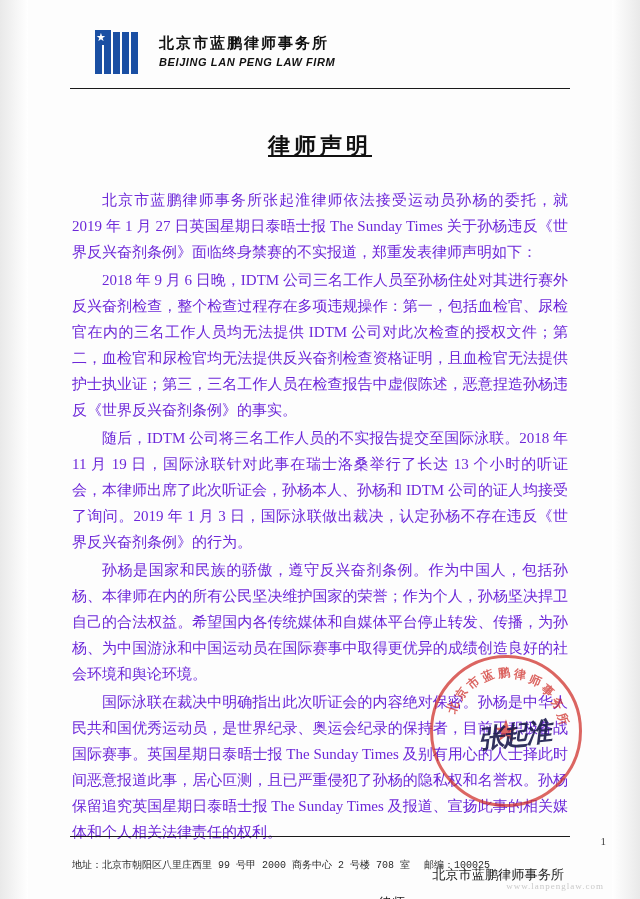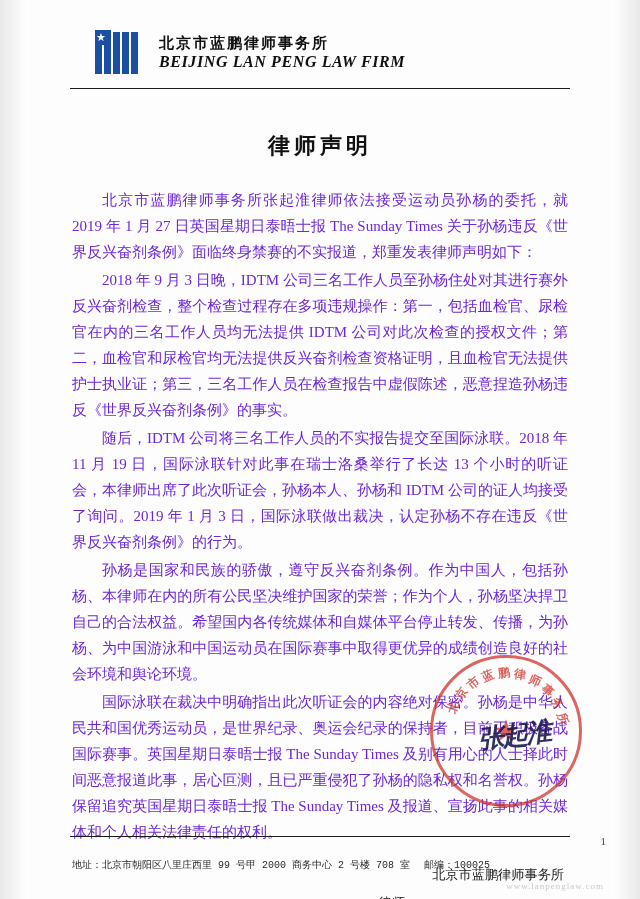--- a/index.html
+++ b/index.html
@@ -62,42 +62,43 @@
   .firm-names { display: flex; flex-direction: column; justify-content: center; }
   .firm-cn {
     font-family: "Liberation Serif", "DejaVu Serif", serif;
     font-size: 15px;
     font-weight: bold;
     letter-spacing: 2px;
     color: #111;
     line-height: 20px;
   }
   .firm-en {
-    font-family: Liberation Serif, serif;
-    font-size: 16px;
+    font-family: Liberation Sans, sans-serif;
+    font-size: 11px;
     font-weight: bold;
     font-style: italic;
     letter-spacing: 0.6px;
     color: #111;
     line-height: 18px;
     margin-top: 0;
   }
   .rule-top {
     margin: 14px 70px 0 70px;
     border-top: 1.6px solid #1a1a1a;
   }
 
   
   .doc-title {
     text-align: center;
     font-size: 22px;
     font-weight: bold;
     letter-spacing: 4px;
     margin: 42px 0 26px 0;
     color: #111;
+    text-decoration: underline;
   }
 
   
   .body-text {
     padding: 0 72px;
     font-size: 15px;
     line-height: 26px;
     text-align: justify;
     text-justify: inter-ideograph;
     color: #6d28d9;
@@ -234,21 +235,21 @@
       <div class="firm-cn">北京市蓝鹏律师事务所</div>
       <div class="firm-en">BEIJING LAN PENG LAW FIRM</div>
     </div>
   </div>
   <div class="rule-top"></div>
 
   <div class="doc-title">律师声明</div>
 
   <div class="body-text">
     <p>北京市蓝鹏律师事务所张起淮律师依法接受运动员孙杨的委托，就 2019 年 1 月 27 日英国星期日泰晤士报 The Sunday Times 关于孙杨违反《世界反兴奋剂条例》面临终身禁赛的不实报道，郑重发表律师声明如下：</p>
-    <p>2018 年 9 月 3 日晚，IDTM 公司三名工作人员至孙杨住处对其进行赛外反兴奋剂检查，整个检查过程存在多项违规操作：第一，包括血检官、尿检官在内的三名工作人员均无法提供 IDTM 公司对此次检查的授权文件；第二，血检官和尿检官均无法提供反兴奋剂检查资格证明，且血检官无法提供护士执业证；第三，三名工作人员在检查报告中虚假陈述，恶意捏造孙杨违反《世界反兴奋剂条例》的事实。</p>
+    <p>2018 年 9 月 6 日晚，IDTM 公司三名工作人员至孙杨住处对其进行赛外反兴奋剂检查，整个检查过程存在多项违规操作：第一，包括血检官、尿检官在内的三名工作人员均无法提供 IDTM 公司对此次检查的授权文件；第二，血检官和尿检官均无法提供反兴奋剂检查资格证明，且血检官无法提供护士执业证；第三，三名工作人员在检查报告中虚假陈述，恶意捏造孙杨违反《世界反兴奋剂条例》的事实。</p>
     <p>随后，IDTM 公司将三名工作人员的不实报告提交至国际泳联。2018 年 11 月 19 日，国际泳联针对此事在瑞士洛桑举行了长达 13 个小时的听证会，本律师出席了此次听证会，孙杨本人、孙杨和 IDTM 公司的证人均接受了询问。2019 年 1 月 3 日，国际泳联做出裁决，认定孙杨不存在违反《世界反兴奋剂条例》的行为。</p>
     <p>孙杨是国家和民族的骄傲，遵守反兴奋剂条例。作为中国人，包括孙杨、本律师在内的所有公民坚决维护国家的荣誉；作为个人，孙杨坚决捍卫自己的合法权益。希望国内各传统媒体和自媒体平台停止转发、传播，为孙杨、为中国游泳和中国运动员在国际赛事中取得更优异的成绩创造良好的社会环境和舆论环境。</p>
     <p>国际泳联在裁决中明确指出此次听证会的内容绝对保密。孙杨是中华人民共和国优秀运动员，是世界纪录、奥运会纪录的保持者，目前正积极备战国际赛事。英国星期日泰晤士报 The Sunday Times 及别有用心的人士择此时间恶意报道此事，居心叵测，且已严重侵犯了孙杨的隐私权和名誉权。孙杨保留追究英国星期日泰晤士报 The Sunday Times 及报道、宣扬此事的相关媒体和个人相关法律责任的权利。</p>
   </div>
 
   <div class="sign-block">
     <div class="sign-line firm">北京市蓝鹏律师事务所</div>
     <div class="sign-line lawyer">律师：</div>
     <div class="sign-line lawyer-name">（张起淮）</div>
   </div>

